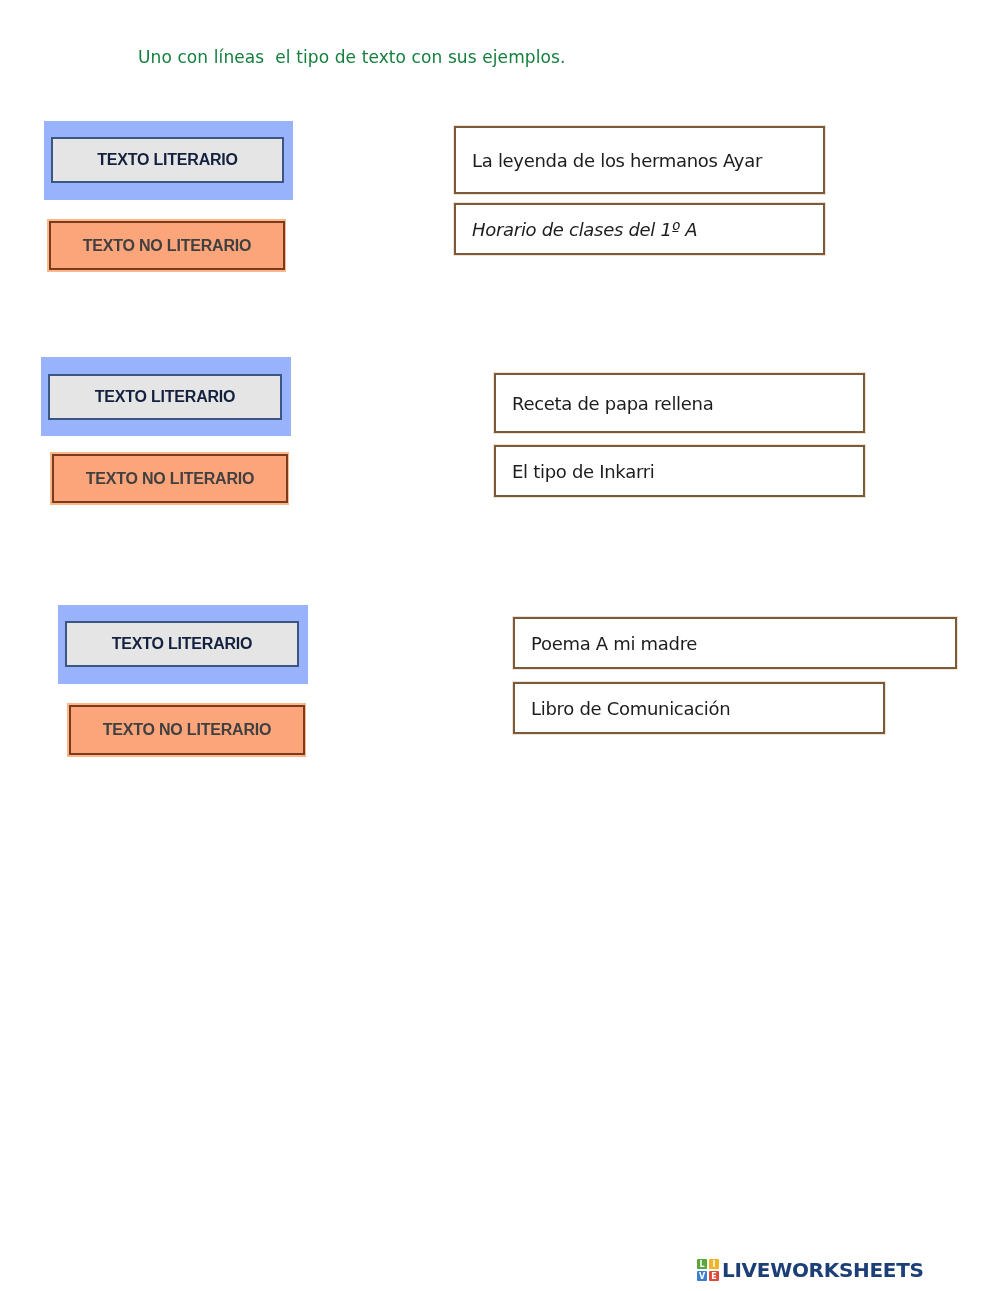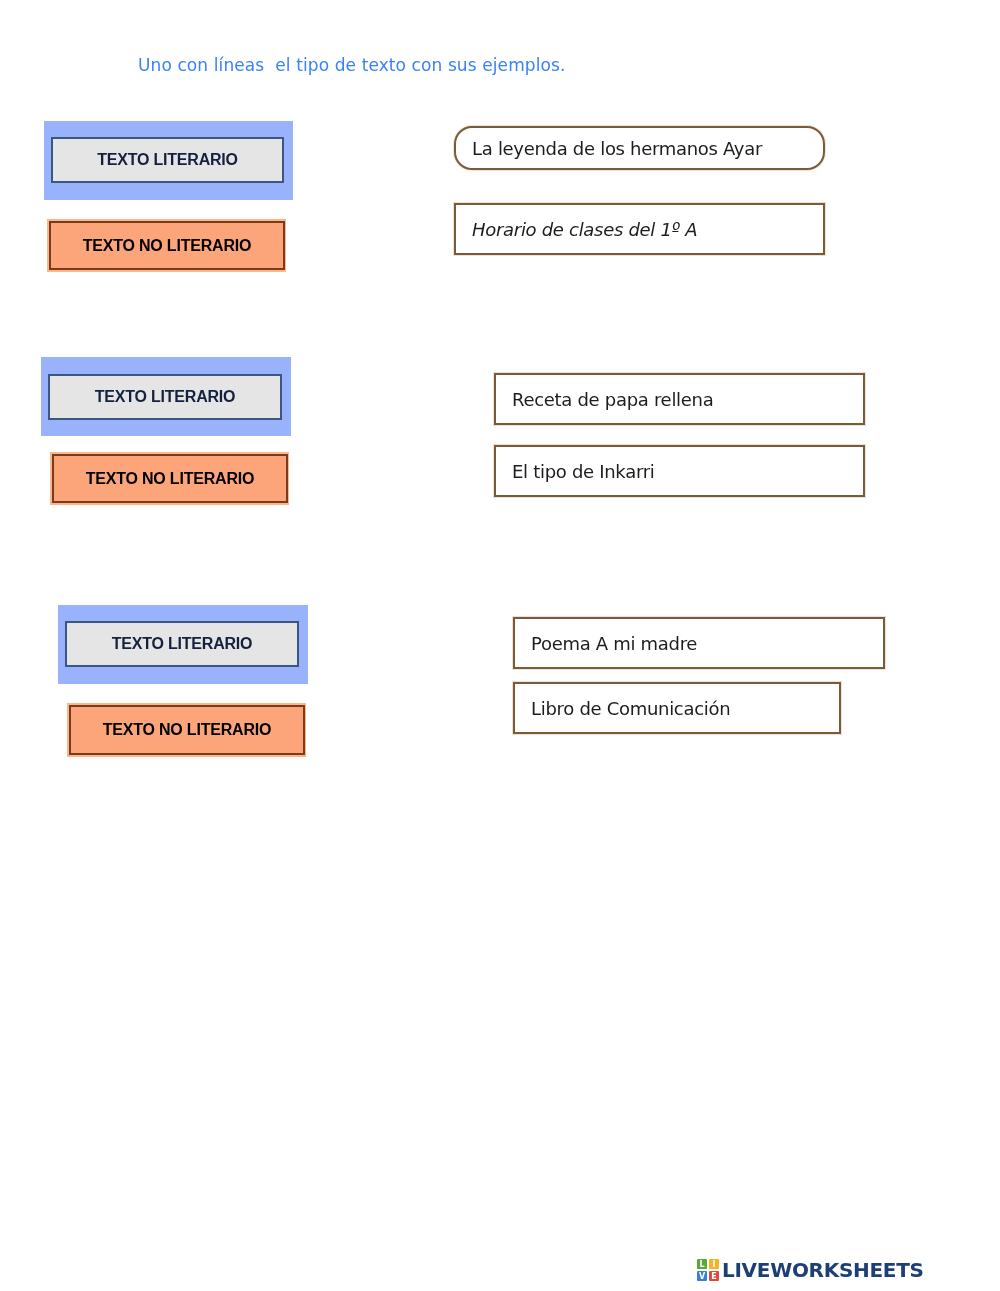--- a/index.html
+++ b/index.html
@@ -4,23 +4,22 @@
   <style>
     html, body { margin: 0; padding: 0; }
     body {
       width: 1000px; height: 1291px; position: relative;
       background: #ffffff; overflow: hidden;
       font-family: "Liberation Sans", sans-serif;
     }
     .instruction {
       position: absolute; left: 138px; top: 47px;
       font-family: "DejaVu Sans", sans-serif;
-      font-size: 17px; color: #3b82f6; letter-spacing: 0.1px;
+      font-size: 17px; color: #15803d; letter-spacing: 0.1px;
       white-space: pre;
-      margin-top: 8px;
     }
     
     .lit-plate {
       position: absolute; background: #98b3fb;
     }
     .lit-box {
       position: absolute; border: 2px solid #3c5684; background: #e5e5e5;
       box-sizing: border-box;
       display: flex; align-items: center; justify-content: center;
       font-family: "Liberation Sans", sans-serif; font-weight: bold;
@@ -28,21 +27,21 @@
     }
     
     .nolit-plate {
       position: absolute; background: #fbb68a;
     }
     .nolit-box {
       position: absolute; border: 2px solid #7a3a1c; background: #fca47a;
       box-sizing: border-box;
       display: flex; align-items: center; justify-content: center;
       font-family: "Liberation Sans", sans-serif; font-weight: bold;
-      font-size: 16px; color: #000000; letter-spacing: -0.2px;
+      font-size: 16px; color: #404040; letter-spacing: -0.2px;
     }
     
     .example {
       position: absolute; border: 2px solid #7b5a3c; background: #ffffff;
       box-sizing: border-box;
       box-shadow: 0 0 0 1px #efe2d2;
       display: flex; align-items: center;
       padding-left: 16px;
       font-family: "DejaVu Sans", sans-serif;
       font-size: 18px; color: #1d1d1d; letter-spacing: -0.3px;
@@ -71,44 +70,44 @@
 
 <div class="instruction">Uno con líneas  el tipo de texto con sus ejemplos.</div>
 
 <div>
   <div class="lit-plate" style="left:44px;top:121px;width:249px;height:79px;"></div>
   <div class="lit-box" style="left:51px;top:137px;width:233px;height:46px;">TEXTO LITERARIO</div>
 
   <div class="nolit-plate" style="left:47px;top:219px;width:239px;height:53px;"></div>
   <div class="nolit-box" style="left:49px;top:221px;width:236px;height:49px;">TEXTO NO LITERARIO</div>
 
-  <div class="example" style="left:454px;top:126px;width:371px;height:44px;border-radius:18px;">La leyenda de los hermanos Ayar</div>
+  <div class="example" style="left:454px;top:126px;width:371px;height:68px;">La leyenda de los hermanos Ayar</div>
   <div class="example" style="left:454px;top:203px;width:371px;height:52px;font-style:italic;">Horario de clases del 1º A</div>
 </div>
 
 <div>
   <div class="lit-plate" style="left:41px;top:357px;width:250px;height:79px;"></div>
   <div class="lit-box" style="left:48px;top:374px;width:234px;height:46px;">TEXTO LITERARIO</div>
 
   <div class="nolit-plate" style="left:50px;top:452px;width:239px;height:53px;"></div>
   <div class="nolit-box" style="left:52px;top:454px;width:236px;height:49px;">TEXTO NO LITERARIO</div>
 
-  <div class="example" style="left:494px;top:373px;width:371px;height:52px;">Receta de papa rellena</div>
+  <div class="example" style="left:494px;top:373px;width:371px;height:60px;">Receta de papa rellena</div>
   <div class="example" style="left:494px;top:445px;width:371px;height:52px;">El tipo de Inkarri</div>
 </div>
 
 <div>
   <div class="lit-plate" style="left:58px;top:605px;width:250px;height:79px;"></div>
   <div class="lit-box" style="left:65px;top:621px;width:234px;height:46px;">TEXTO LITERARIO</div>
 
   <div class="nolit-plate" style="left:67px;top:703px;width:239px;height:54px;"></div>
   <div class="nolit-box" style="left:69px;top:705px;width:236px;height:50px;">TEXTO NO LITERARIO</div>
 
-  <div class="example" style="left:513px;top:617px;width:372px;height:52px;">Poema A mi madre</div>
-  <div class="example" style="left:513px;top:682px;width:328px;height:52px;">Libro de Comunicación</div>
+  <div class="example" style="left:513px;top:617px;width:444px;height:52px;">Poema A mi madre</div>
+  <div class="example" style="left:513px;top:682px;width:372px;height:52px;">Libro de Comunicación</div>
 </div>
 
 <div class="brand">
   <div class="brand-tiles">
     <span class="tile" style="background:#5aa83a;">L</span>
     <span class="tile" style="background:#f0b428;">I</span>
     <span class="tile" style="background:#3a7fd0;">V</span>
     <span class="tile" style="background:#e04a3a;">E</span>
   </div>
   <span class="brand-text">LIVEWORKSHEETS</span>

